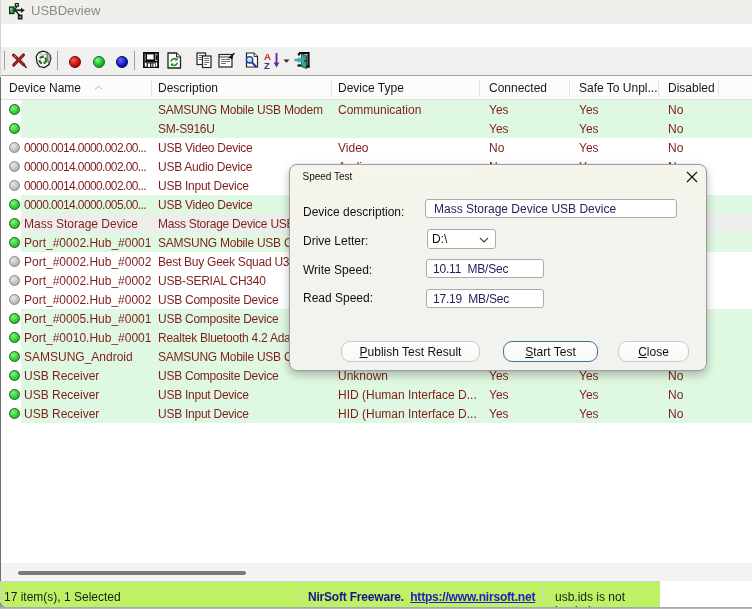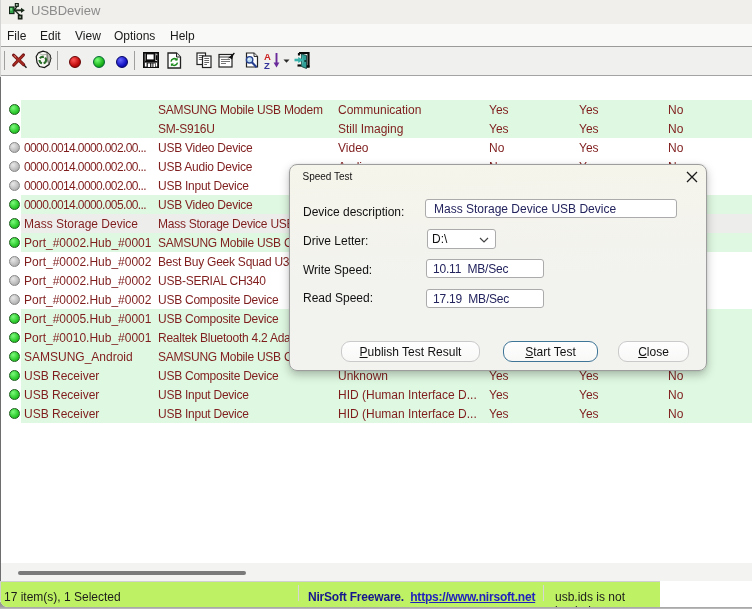--- a/index.html
+++ b/index.html
@@ -77,27 +77,20 @@
       <path d="M6.2 7.8 L10.9 12.6" stroke="#1b2b1b" stroke-width="1.4" fill="none"></path>
       <rect x="6.3" y="0.4" width="3" height="3" fill="#3a5a3e" stroke="#101c10" stroke-width="1"></rect>
       <rect x="7.1" y="1.2" width="1.4" height="1.4" fill="#dce8dc"></rect>
       <rect x="9.3" y="12.1" width="3.7" height="3.9" fill="#24321f" stroke="#0c140c" stroke-width="1"></rect>
       <rect x="10.3" y="13.2" width="1.7" height="1.7" fill="#8fa38f"></rect>
       <rect x="0.4" y="4" width="4.6" height="6.6" fill="#2f9e44" stroke="#0e1f12" stroke-width="1.1"></rect>
       <rect x="1.1" y="5" width="2" height="2.6" fill="#74d287"></rect>
     </svg>
     <div id="titletext">USBDeview</div>
   </div>
-  <div id="menubar">
-    <span class="mi" style="left:7px">File</span>
-    <span class="mi" style="left:40px">Edit</span>
-    <span class="mi" style="left:75px">View</span>
-    <span class="mi" style="left:114px">Options</span>
-    <span class="mi" style="left:170px">Help</span>
-  </div>
   <div id="toolbar">
     <div class="tsep" style="left:4px"></div>
 
     <svg class="abs" style="left:11px;top:5px" width="17" height="17" viewBox="0 0 17 17">
       <path d="M12 12 L15.5 15.8" stroke="#1a1a1a" stroke-width="1.4"></path>
       <path d="M2.6 3.2 L12.6 12.6" stroke="#6e1212" stroke-width="3.2" stroke-linecap="round"></path>
       <path d="M12.4 3 L2.8 13" stroke="#6e1212" stroke-width="3.2" stroke-linecap="round"></path>
       <path d="M3 3.6 L12.2 12.2" stroke="#a42a22" stroke-width="1.9" stroke-linecap="round"></path>
       <path d="M12 3.4 L3.2 12.6" stroke="#a42a22" stroke-width="1.9" stroke-linecap="round"></path>
       <path d="M3.2 3.6 L5 5.3" stroke="#d98a80" stroke-width="1"></path>
@@ -175,37 +168,53 @@
       <path d="M5 2 V4.5" stroke="#0a0a0a" stroke-width="2.2"></path>
       <path d="M3.5 14.5 H7.5" stroke="#0a0a0a" stroke-width="2.2"></path>
       <path d="M12.5 15.5 H15.5" stroke="#0a0a0a" stroke-width="2.2"></path>
       <path d="M7.5 3 L12.5 4.5 V17.5 L7.5 15.5 Z" fill="#2e9e96" stroke="#123f3b" stroke-width="0.9"></path>
       <path d="M7.5 3 L9.8 10 L7.5 15.5" fill="#77c7c0" stroke="none" opacity="0.55"></path>
       <path d="M0.5 9 H5" stroke="#38b2aa" stroke-width="2.6"></path>
       <path d="M4.2 5.9 L9.4 9 L4.2 12.1 Z" fill="#38b2aa"></path>
       <circle cx="11.2" cy="10" r="1" fill="#0c3330"></circle>
     </svg>
   </div>
+  <div id="header">
+    <span class="hd" style="left:8px">Device Name</span>
+    <svg class="abs" style="left:93px;top:8px" width="9" height="6" viewBox="0 0 9 6">
+      <path d="M1 4.5 L4.5 1.2 L8 4.5" fill="none" stroke="#b0b0b0" stroke-width="1"></path>
+    </svg>
+    <span class="hd" style="left:157px">Description</span>
+    <span class="hd" style="left:337px">Device Type</span>
+    <span class="hd" style="left:488px">Connected</span>
+    <span class="hd" style="left:578px">Safe To Unpl...</span>
+    <span class="hd" style="left:667px">Disabled</span>
+    <div class="hsep" style="left:150px"></div>
+    <div class="hsep" style="left:330px"></div>
+    <div class="hsep" style="left:478px"></div>
+    <div class="hsep" style="left:568px"></div>
+    <div class="hsep" style="left:657px"></div>
+    <div class="hsep" style="left:717px"></div>
+  </div>
   <div id="rows">
       <div class="row g" style="top: 0px;">
         <div class="rowbg"></div>
         <div class="ball bg"></div>
         <div class="c0"></div>
         <div class="c1">SAMSUNG Mobile USB Modem</div>
         <div class="c2">Communication</div>
         <div class="c3">Yes</div>
         <div class="c4">Yes</div>
         <div class="c5">No</div>
       </div>
       <div class="row g" style="top: 19px;">
         <div class="rowbg"></div>
         <div class="ball bg"></div>
         <div class="c0"></div>
         <div class="c1">SM-S916U</div>
-        <div class="c2">Still Imaging</div>
         <div class="c3">Yes</div>
         <div class="c4">Yes</div>
         <div class="c5">No</div>
       </div>
       <div class="row w" style="top: 38px;">
         <div class="rowbg"></div>
         <div class="ball bq"></div>
         <div class="c0 tight">0000.0014.0000.002.00...</div>
         <div class="c1">USB Video Device</div>
         <div class="c2">Video</div>

